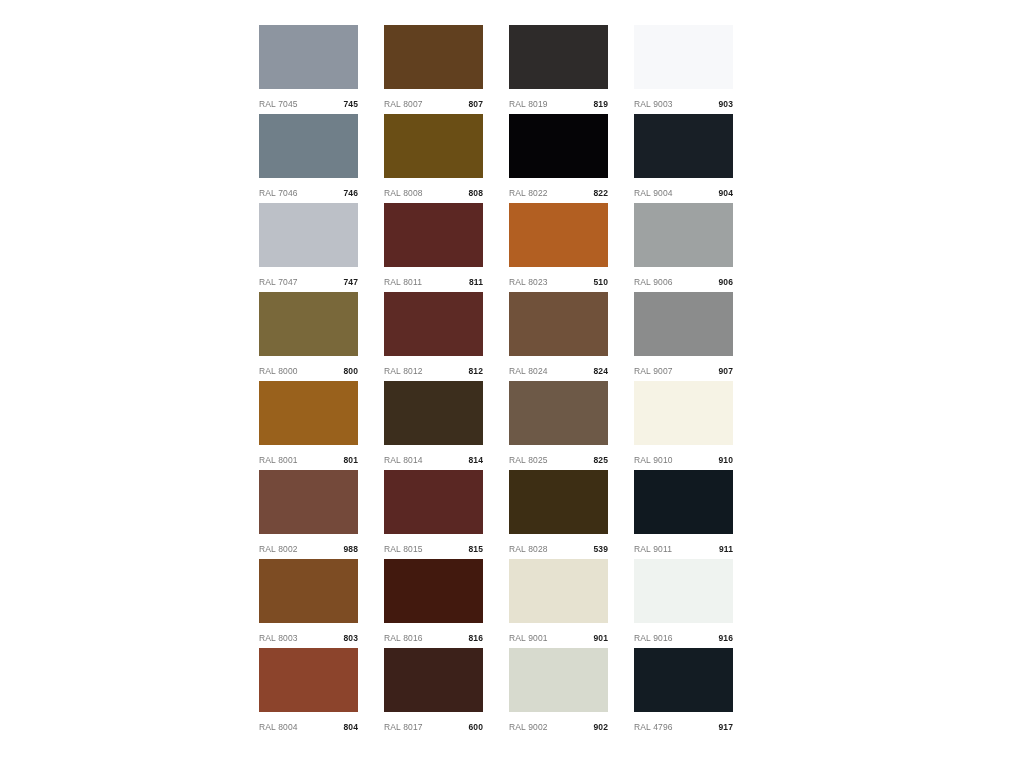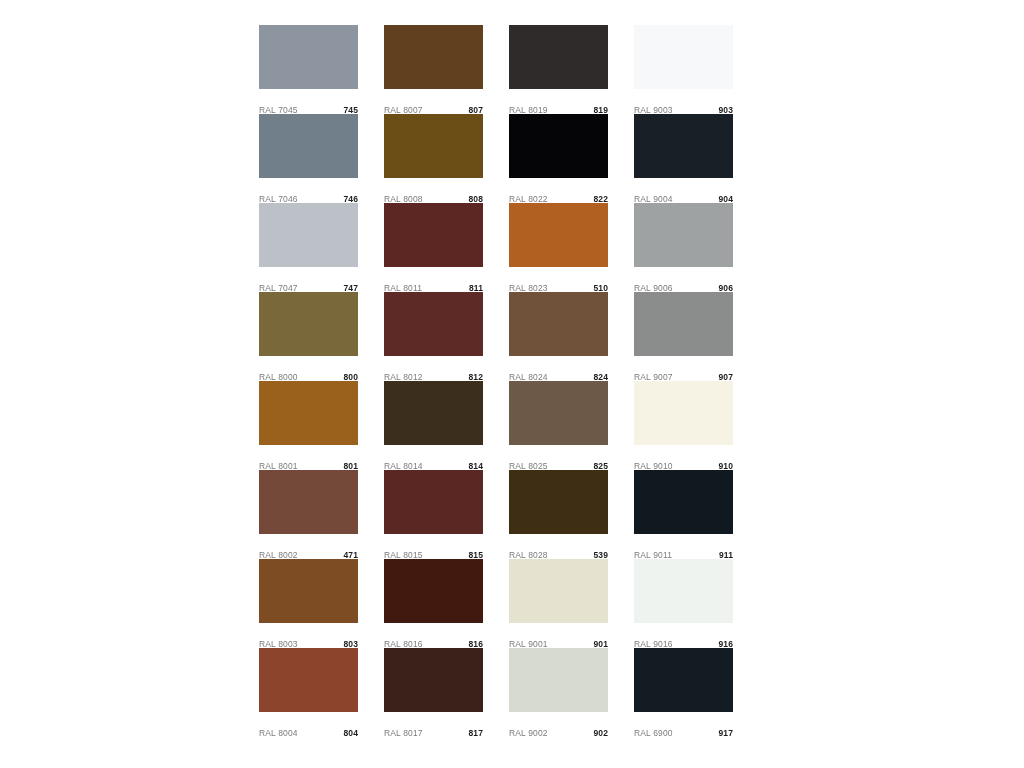--- a/index.html
+++ b/index.html
@@ -43,21 +43,21 @@
 
   .swatch-chip {
     width: 99px;
     height: 64px;
     display: block;
   }
 
   .swatch-label {
     height: 25px;
     display: flex;
-    align-items: flex-end;
+    align-items: center;
     justify-content: space-between;
     padding-top: 5px;
     box-sizing: border-box;
   }
 
   .swatch-name {
     font-size: 8.5px;
     color: #7b7b7b;
     letter-spacing: 0.15px;
     white-space: nowrap;
@@ -216,21 +216,21 @@
         <div class="swatch-chip" style="background-color: rgb(246, 243, 229);"></div>
         <div class="swatch-label">
           <span class="swatch-name">RAL 9010</span>
           <span class="swatch-code">910</span>
         </div>
       </div>
       <div class="swatch-cell">
         <div class="swatch-chip" style="background-color: rgb(116, 73, 58);"></div>
         <div class="swatch-label">
           <span class="swatch-name">RAL 8002</span>
-          <span class="swatch-code">471</span>
+          <span class="swatch-code">988</span>
         </div>
       </div>
       <div class="swatch-cell">
         <div class="swatch-chip" style="background-color: rgb(90, 39, 35);"></div>
         <div class="swatch-label">
           <span class="swatch-name">RAL 8015</span>
           <span class="swatch-code">815</span>
         </div>
       </div>
       <div class="swatch-cell">
@@ -279,31 +279,31 @@
         <div class="swatch-chip" style="background-color: rgb(140, 68, 44);"></div>
         <div class="swatch-label">
           <span class="swatch-name">RAL 8004</span>
           <span class="swatch-code">804</span>
         </div>
       </div>
       <div class="swatch-cell">
         <div class="swatch-chip" style="background-color: rgb(60, 33, 26);"></div>
         <div class="swatch-label">
           <span class="swatch-name">RAL 8017</span>
-          <span class="swatch-code">817</span>
+          <span class="swatch-code">600</span>
         </div>
       </div>
       <div class="swatch-cell">
         <div class="swatch-chip" style="background-color: rgb(215, 218, 206);"></div>
         <div class="swatch-label">
           <span class="swatch-name">RAL 9002</span>
           <span class="swatch-code">902</span>
         </div>
       </div>
       <div class="swatch-cell">
         <div class="swatch-chip" style="background-color: rgb(19, 28, 35);"></div>
         <div class="swatch-label">
-          <span class="swatch-name">RAL 6900</span>
+          <span class="swatch-name">RAL 4796</span>
           <span class="swatch-code">917</span>
         </div>
       </div>
     </div>
 </div>
 
 </body></html>

